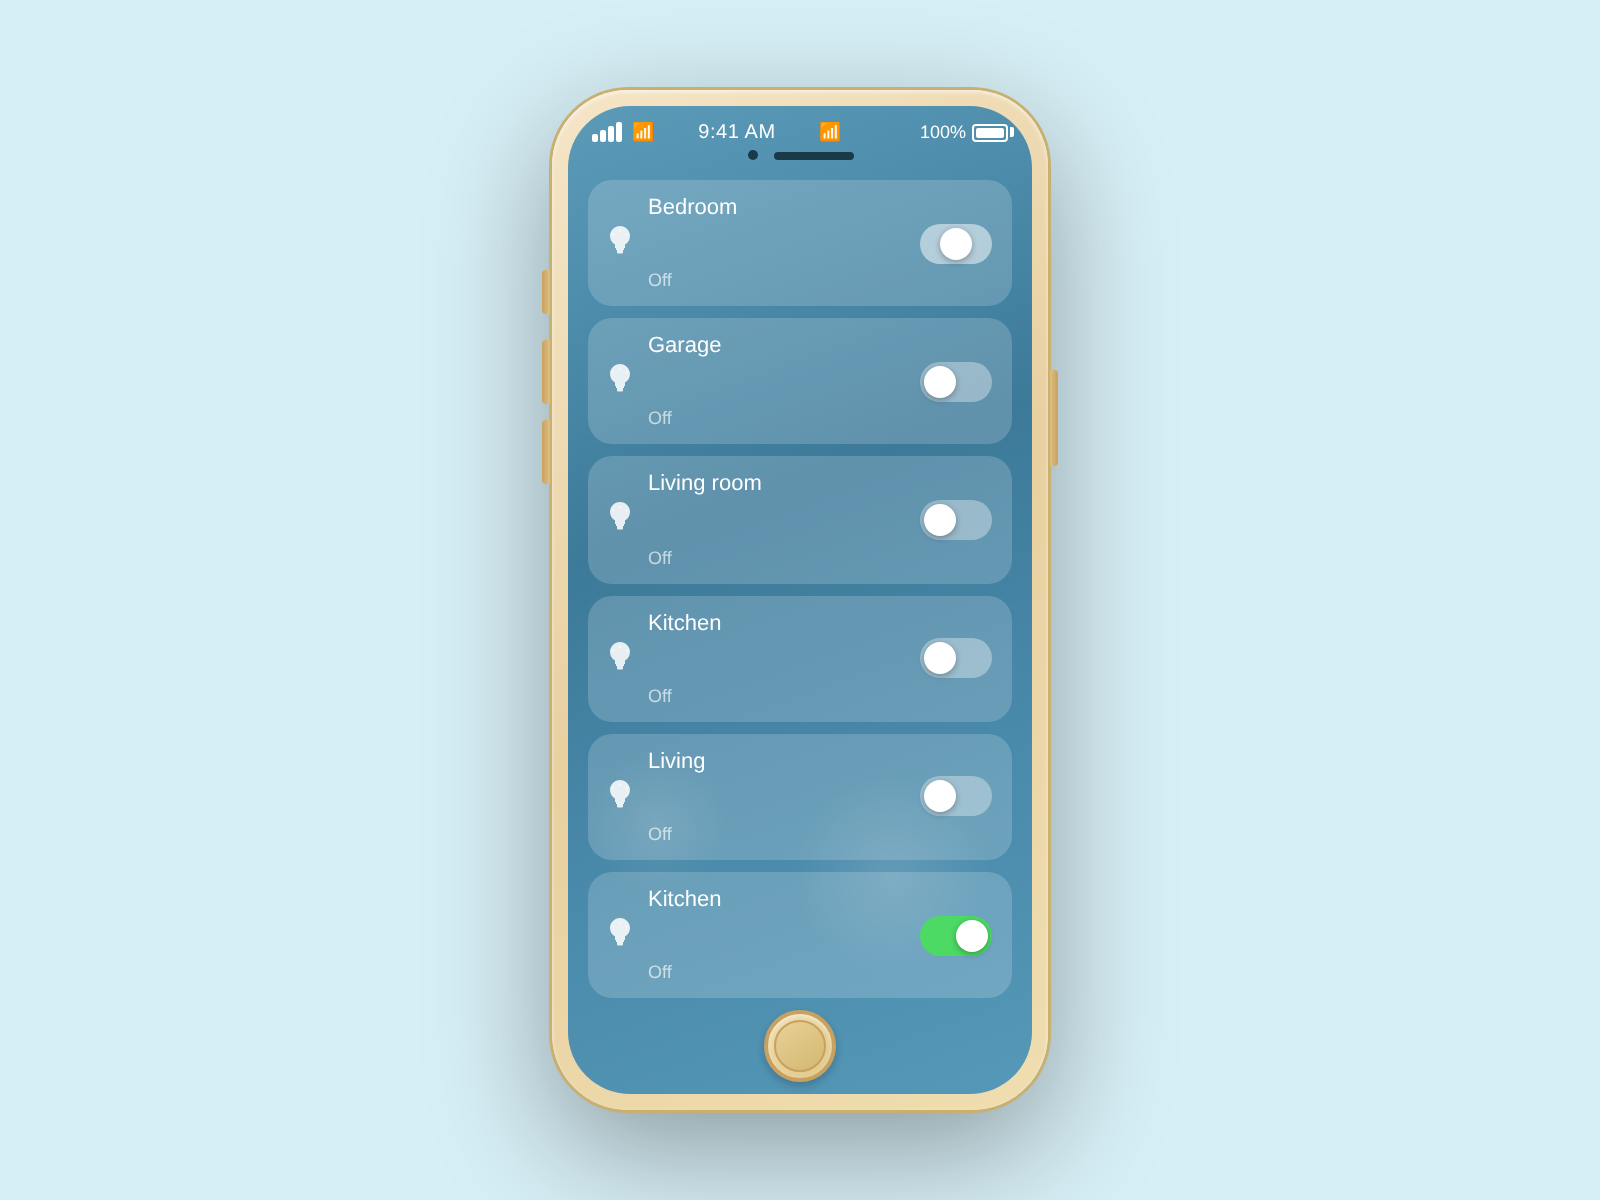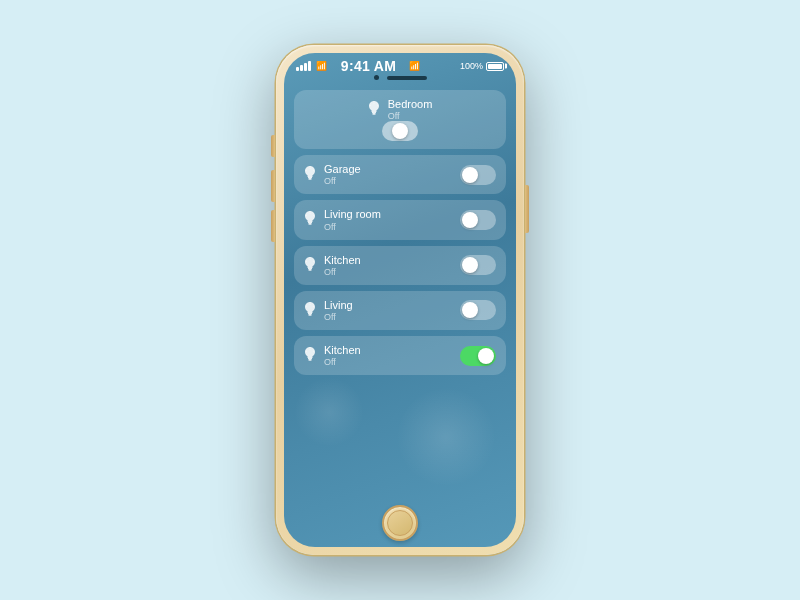--- a/index.html
+++ b/index.html
@@ -127,22 +127,22 @@
     }
 
     .wifi-icon {
       color: white;
       font-size: 9px;
       margin-left: 2px;
     }
 
     .status-time {
       color: white;
-      font-size: 14px;
-      font-weight: 700;
+      font-size: 10px;
+      font-weight: 400;
       letter-spacing: 0.3px;
     }
 
     .status-right {
       display: flex;
       align-items: center;
       gap: 3px;
     }
 
     .bluetooth-icon {
@@ -253,20 +253,21 @@
     .room-info .room-name {
       color: white;
       font-size: 11px;
       font-weight: 500;
       line-height: 1.2;
     }
 
     .room-info .room-status {
       color: rgba(255,255,255,0.65);
       font-size: 9px;
+      margin-top: 24px;
     }
 
     
     .toggle-switch {
       width: 36px;
       height: 20px;
       border-radius: 10px;
       position: relative;
       cursor: pointer;
       flex-shrink: 0;
@@ -371,21 +372,21 @@
     </div>
 
     <div class="top-notch-area">
       <div class="front-camera"></div>
       <div class="speaker-grill"></div>
     </div>
 
     <div class="app-content">
 
       <div class="room-list" id="room-list">
-      <div class="room-item" style="position: relative; flex-direction: column;">
+      <div class="room-item" style="position: relative;">
             <div class="room-left">
               <span class="bulb-icon"><svg width="12" height="14" viewBox="0 0 12 14" fill="none" xmlns="http://www.w3.org/2000/svg">
       <path d="M6 0C3.24 0 1 2.24 1 5c0 1.8 1 3.37 2.5 4.22V11h5V9.22C10 8.37 11 6.8 11 5c0-2.76-2.24-5-5-5z" fill="rgba(255,255,255,0.85)"></path>
       <path d="M4 11h4v1H4zM4.5 12h3v1.2a.5.5 0 01-.5.5h-2a.5.5 0 01-.5-.5V12z" fill="rgba(255,255,255,0.85)"></path>
       <line x1="6" y1="2" x2="6" y2="3" stroke="rgba(255,255,255,0.6)" stroke-width="0.8"></line>
       <line x1="2" y1="4" x2="3" y2="4.5" stroke="rgba(255,255,255,0.6)" stroke-width="0.8"></line>
       <line x1="10" y1="4" x2="9" y2="4.5" stroke="rgba(255,255,255,0.6)" stroke-width="0.8"></line>
     </svg></span>
               <div class="room-info">
                 <div class="room-name">Bedroom</div>

